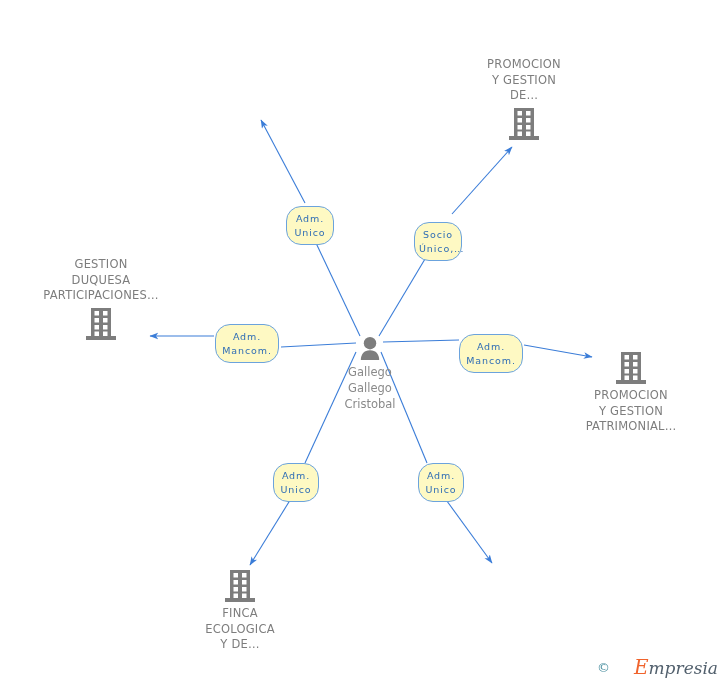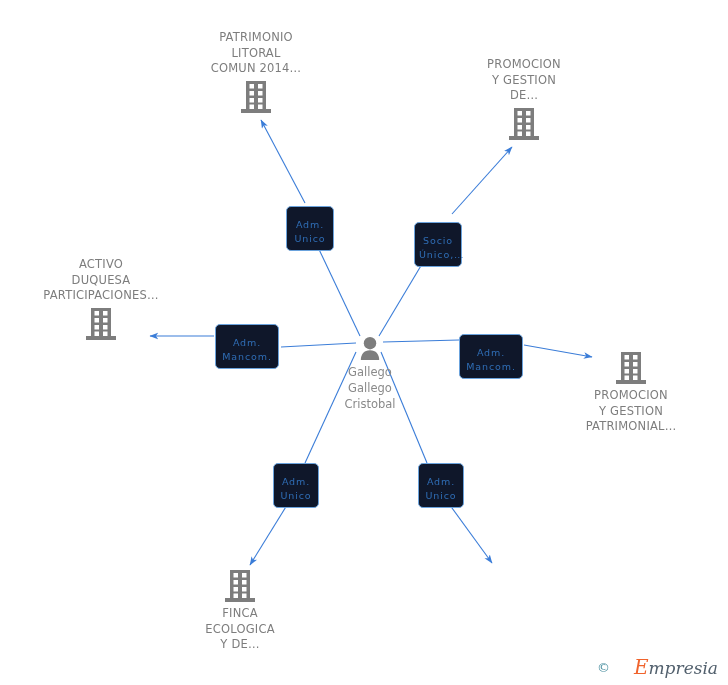--- a/index.html
+++ b/index.html
@@ -48,29 +48,29 @@
   .person-node .label{
     font-size:11.5px;color:#8a8a8a;line-height:16px;margin-top:2px;
     white-space:pre-line;
     text-align:center;
   }
 
   
   .rel{
     position:absolute;
     box-sizing:border-box;
-    background:#0f172a;
+    background:#fef9c3;
     border:1px solid #6ba3dd;
-    border-radius:5px;
+    border-radius:15px;
     color:#2f6db5;
     font-size:9.5px;
     letter-spacing:.9px;
     line-height:14px;
     text-align:center;
-    padding:11px 4px 4px;
+    padding:5px 4px 4px;
     white-space:pre-line;
     box-shadow:0 0 0 0 rgba(0,0,0,0);
   }
 
   
   .watermark{
     position:absolute;right:10px;bottom:8px;
     display:flex;align-items:center;gap:4px;
     user-select:none;
   }
@@ -123,58 +123,41 @@
       <line x1="356" y1="352" x2="305" y2="463" stroke="#3b7dd8" stroke-width="1.1"></line>
       <line x1="292" y1="497" x2="250" y2="565" stroke="#3b7dd8" stroke-width="1.1" marker-end="url(#arrow)"></line>
     </g>
 
     <g>
       <line x1="381" y1="352" x2="427" y2="463" stroke="#3b7dd8" stroke-width="1.1"></line>
       <line x1="444" y1="497" x2="492" y2="563" stroke="#3b7dd8" stroke-width="1.1" marker-end="url(#arrow)"></line>
     </g>
   </svg>
 
-  <div class="node above" style="left:256px;top:30px;">
-    <div class="label">PATRIMONIO
-LITORAL
-COMUN 2014…</div>
-    <svg class="icon" width="30" height="34" viewBox="0 0 30 34" xmlns="http://www.w3.org/2000/svg">
-      <rect x="5" y="1" width="20" height="28" fill="#7d7d7d"></rect>
-      <rect x="0" y="29" width="30" height="4" fill="#7d7d7d"></rect>
-      <rect x="8.5" y="4" width="4.5" height="4.5" fill="#ffffff"></rect>
-      <rect x="17" y="4" width="4.5" height="4.5" fill="#ffffff"></rect>
-      <rect x="8.5" y="11" width="4.5" height="4.5" fill="#ffffff"></rect>
-      <rect x="17" y="11" width="4.5" height="4.5" fill="#ffffff"></rect>
-      <rect x="8.5" y="18" width="4.5" height="4.5" fill="#ffffff"></rect>
-      <rect x="17" y="18" width="4.5" height="4.5" fill="#ffffff"></rect>
-      <rect x="8.5" y="24.5" width="4.5" height="4.5" fill="#ffffff"></rect>
-      <rect x="17" y="24.5" width="4.5" height="4.5" fill="#ffffff"></rect>
-    </svg>
-  </div>
 
   <div class="node above" style="left:524px;top:57px;">
     <div class="label">PROMOCION
 Y GESTION
 DE…</div>
     <svg class="icon" width="30" height="34" viewBox="0 0 30 34" xmlns="http://www.w3.org/2000/svg">
       <rect x="5" y="1" width="20" height="28" fill="#7d7d7d"></rect>
       <rect x="0" y="29" width="30" height="4" fill="#7d7d7d"></rect>
       <rect x="8.5" y="4" width="4.5" height="4.5" fill="#ffffff"></rect>
       <rect x="17" y="4" width="4.5" height="4.5" fill="#ffffff"></rect>
       <rect x="8.5" y="11" width="4.5" height="4.5" fill="#ffffff"></rect>
       <rect x="17" y="11" width="4.5" height="4.5" fill="#ffffff"></rect>
       <rect x="8.5" y="18" width="4.5" height="4.5" fill="#ffffff"></rect>
       <rect x="17" y="18" width="4.5" height="4.5" fill="#ffffff"></rect>
       <rect x="8.5" y="24.5" width="4.5" height="4.5" fill="#ffffff"></rect>
       <rect x="17" y="24.5" width="4.5" height="4.5" fill="#ffffff"></rect>
     </svg>
   </div>
 
   <div class="node above" style="left:101px;top:257px;">
-    <div class="label">ACTIVO
+    <div class="label">GESTION
 DUQUESA
 PARTICIPACIONES…</div>
     <svg class="icon" width="30" height="34" viewBox="0 0 30 34" xmlns="http://www.w3.org/2000/svg">
       <rect x="5" y="1" width="20" height="28" fill="#7d7d7d"></rect>
       <rect x="0" y="29" width="30" height="4" fill="#7d7d7d"></rect>
       <rect x="8.5" y="4" width="4.5" height="4.5" fill="#ffffff"></rect>
       <rect x="17" y="4" width="4.5" height="4.5" fill="#ffffff"></rect>
       <rect x="8.5" y="11" width="4.5" height="4.5" fill="#ffffff"></rect>
       <rect x="17" y="11" width="4.5" height="4.5" fill="#ffffff"></rect>
       <rect x="8.5" y="18" width="4.5" height="4.5" fill="#ffffff"></rect>

